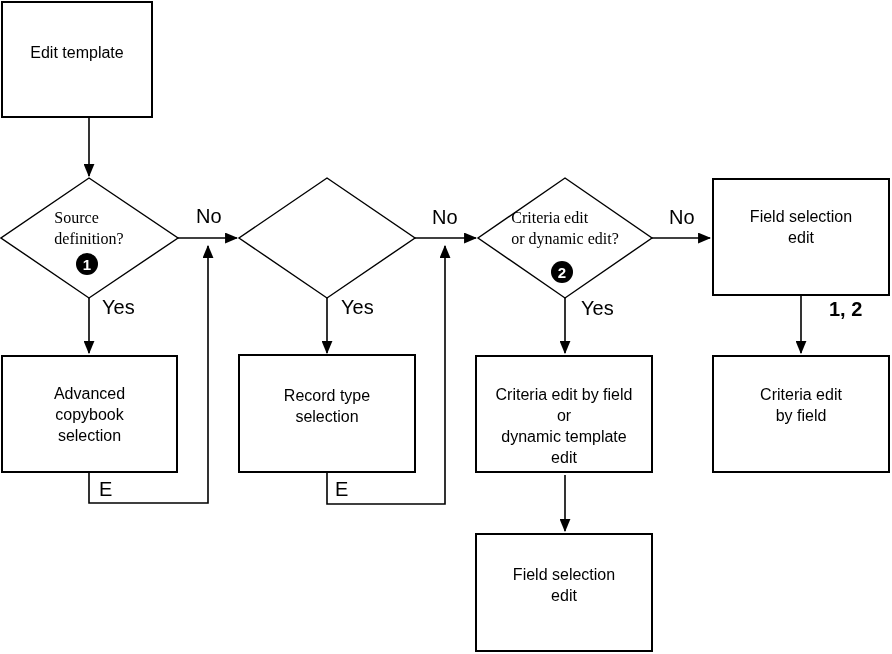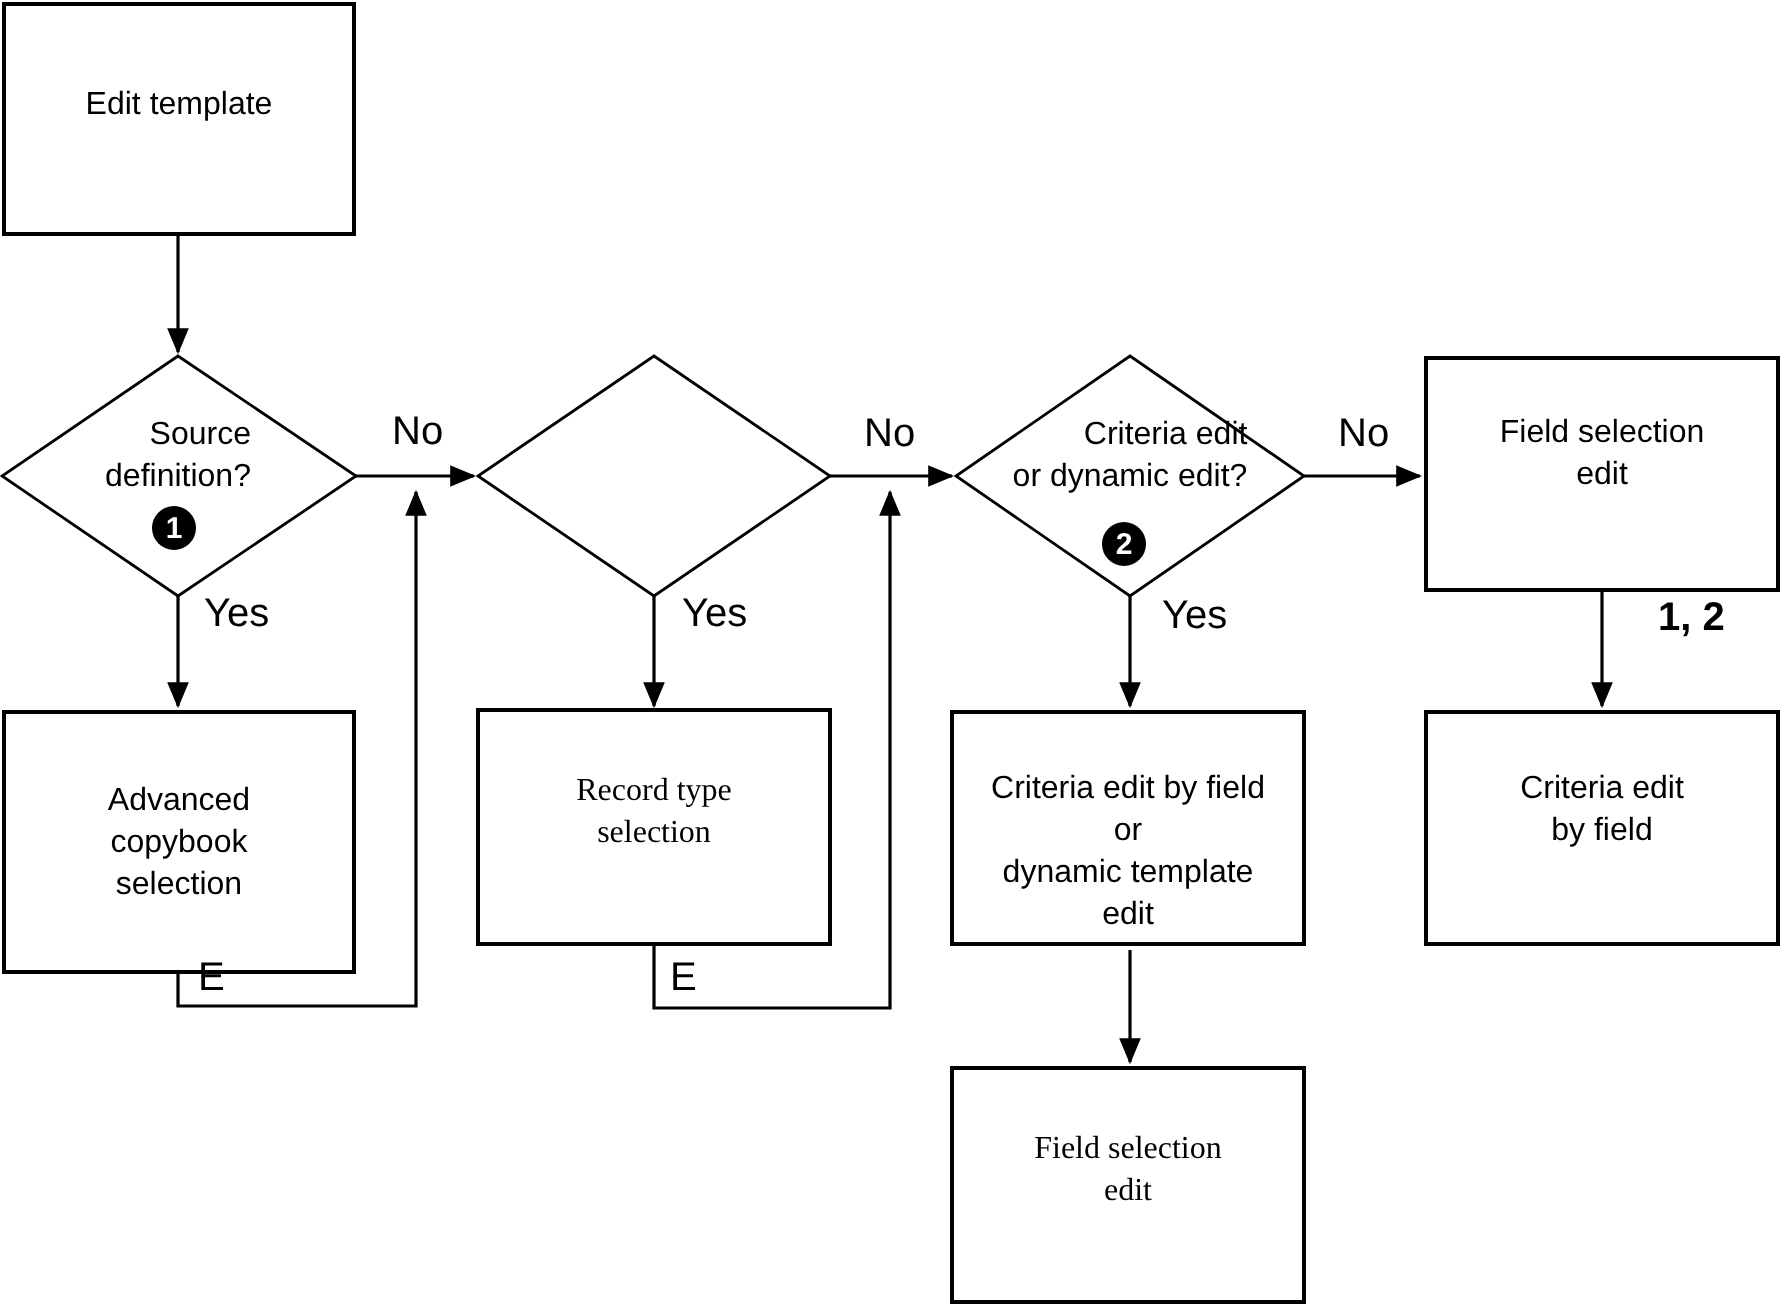--- a/index.html
+++ b/index.html
@@ -41,31 +41,32 @@
     align-items: center;
     justify-content: center;
   }
   .node-label {
     font-size: 16px;
     line-height: 21px;
     text-align: center;
     white-space: pre-line;
   }
   .pb14 { padding-bottom: 14px; }
-  .pb16 { padding-bottom: 16px; font-family: Liberation Serif, serif; }
+  .pb16 { padding-bottom: 16px; }
   .pb18 { padding-bottom: 18px; }
   .pb20 { padding-bottom: 20px; }
   .pt24 { padding-top: 24px; }
   .diamond-label {
     position: absolute;
     transform: translate(-50%, -50%);
     font-size: 16px;
     line-height: 21px;
-    text-align: right;
+    text-align: left;
     white-space: pre-line;
+    font-family: Liberation Serif, serif;
   }
   .badge {
     position: absolute;
     width: 22px;
     height: 22px;
     border-radius: 50%;
     background: #000000;
     color: #ffffff;
     font-size: 15px;
     font-weight: bold;
@@ -103,30 +104,30 @@
     <line x1="652" y1="238" x2="710" y2="238" marker-end="url(#ah)"></line>
     <line x1="89" y1="298" x2="89" y2="353" marker-end="url(#ah)"></line>
     <line x1="327" y1="298" x2="327" y2="353" marker-end="url(#ah)"></line>
     <line x1="565" y1="298" x2="565" y2="353" marker-end="url(#ah)"></line>
     <line x1="801" y1="296" x2="801" y2="353" marker-end="url(#ah)"></line>
     <line x1="565" y1="475" x2="565" y2="531" marker-end="url(#ah)"></line>
     <polyline points="89,473 89,503 208,503 208,246" marker-end="url(#ah)"></polyline>
     <polyline points="327,473 327,504 445,504 445,246" marker-end="url(#ah)"></polyline>
   </svg>
 
-  <div class="node" style="left:1px; top:1px; width:177px; height:117px;">
+  <div class="node" style="left:1px; top:1px; width:152px; height:117px;">
     <span class="node-label pb14">Edit template</span>
   </div>
 
   <div class="node" style="left:712px; top:178px; width:178px; height:118px;">
     <span class="node-label pb20">Field selection
 edit</span>
   </div>
 
-  <div class="node" style="left:1px; top:355px; width:177px; height:132px;">
+  <div class="node" style="left:1px; top:355px; width:177px; height:118px;">
     <span class="node-label">Advanced
 copybook
 selection</span>
   </div>
 
   <div class="node" style="left:238px; top:354px; width:178px; height:119px;">
     <span class="node-label pb16">Record type
 selection</span>
   </div>
 

